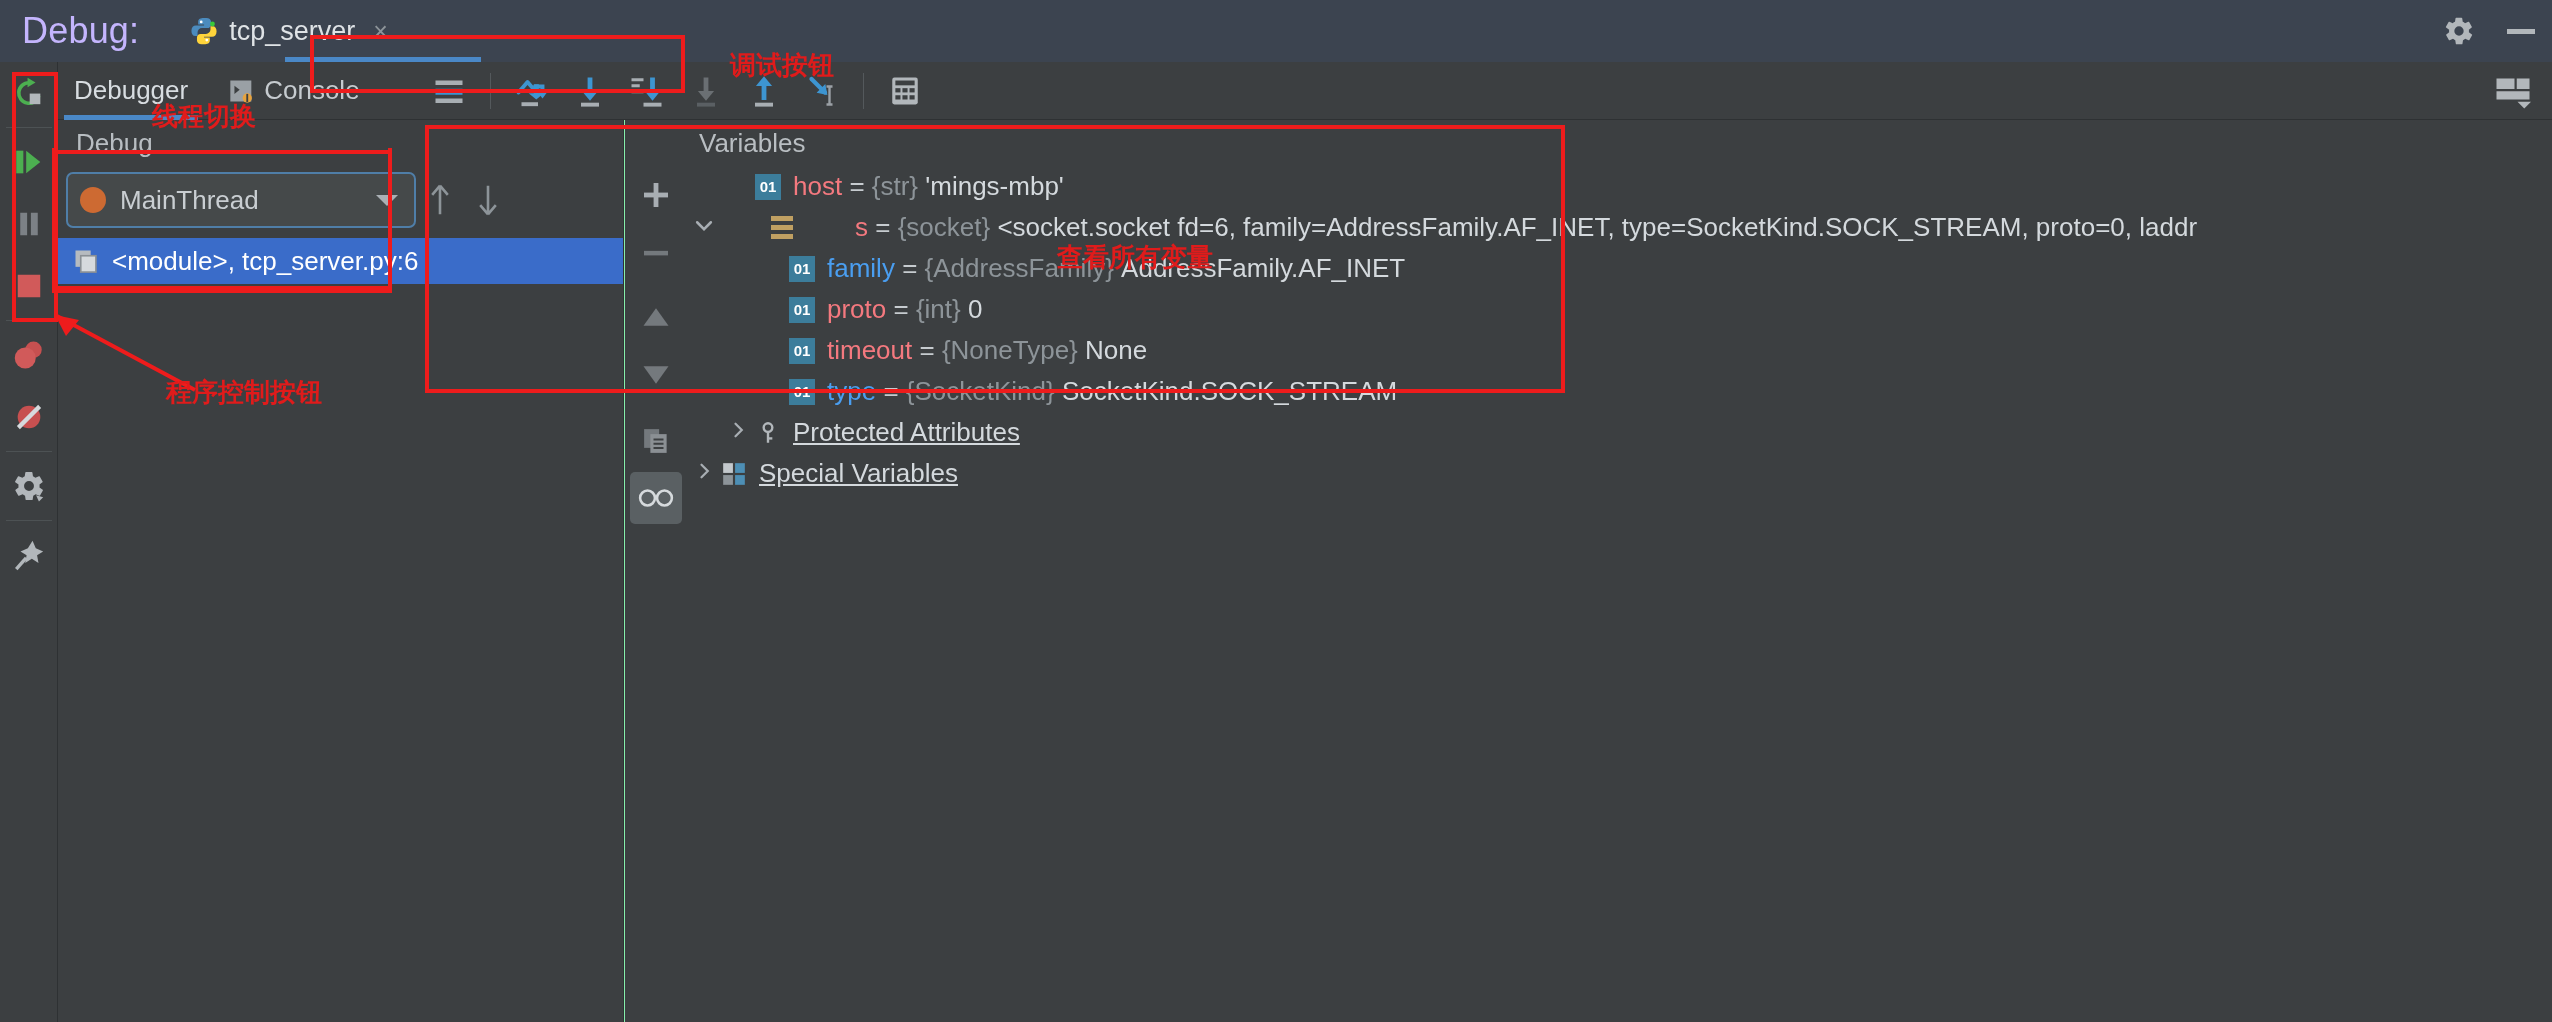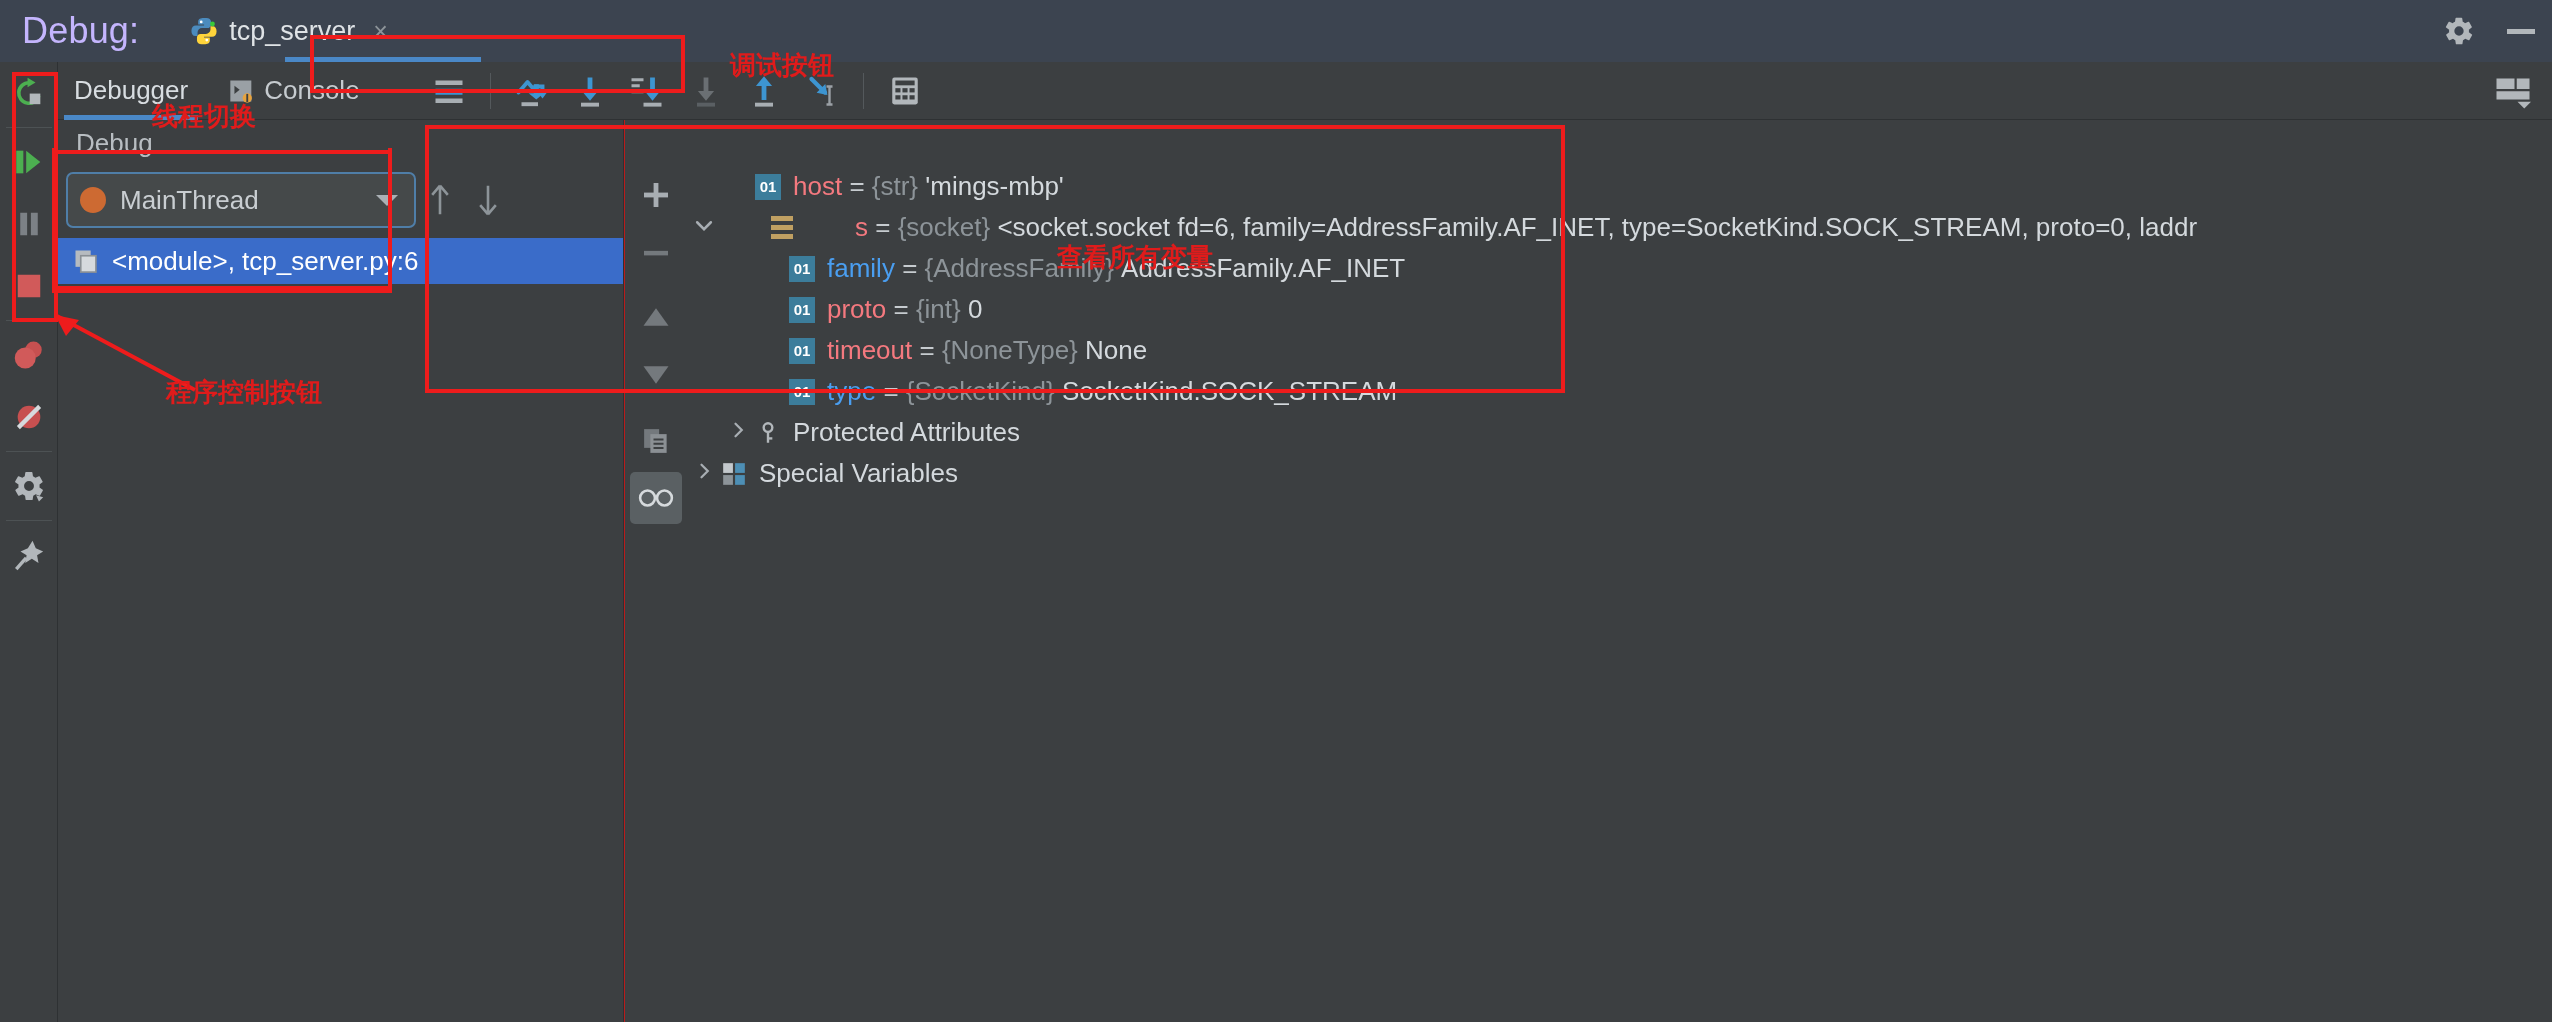--- a/index.html
+++ b/index.html
@@ -41,21 +41,21 @@
     position: absolute; left: 0; top: 62px; width: 58px; height: 960px;
     background: #3c3f41; border-right: 1px solid #2e3133;
   }
   .rail-btn {
     width: 58px; height: 62px; display: flex; align-items: center; justify-content: center;
     position: relative;
   }
   .rail-sep { width: 46px; height: 1px; background: #4d5254; margin: 3px auto; }
 
   
-  .body-area { position: absolute; left: 58px; top: 62px; right: 0; bottom: 0; background: #b91c1c; text-align: right; }
+  .body-area { position: absolute; left: 58px; top: 62px; right: 0; bottom: 0; background: #86efac; text-align: right; }
 
   .tabstrip {
     position: absolute; left: 0; top: 0; height: 58px; right: 0;
     background: #3c3f41; display: flex; align-items: center;
     border-bottom: 1px solid #2e3133;
   }
   .subtab { height: 58px; display: flex; align-items: center; padding: 0 16px; position: relative; }
   .subtab .sub-label { color: #c6cbcf; font-size: 26px; }
   .subtab.active .sub-label { color: #d8dde1; }
   .subtab.active::after {
@@ -116,21 +116,21 @@
     width: 26px; height: 26px; background: #3c7d9b; color: #ffffff;
     font-size: 15px; font-weight: bold; display: flex; align-items: center; justify-content: center;
     flex: 0 0 auto; font-family: "Liberation Sans", sans-serif;
   }
   .vtext { font-size: 26px; margin-left: 12px; }
   .v-name { color: #f4797f; }
   .v-name.blue { color: #4a9ef0; }
   .v-eq { color: #c6cbcf; }
   .v-type { color: #8d9499; }
   .v-val { color: #d4d9dd; }
-  .v-plain { color: #d4d9dd; }
+  .v-plain { color: #d4d9dd; text-decoration: underline; }
 
   
   .coll-icon { width: 26px; height: 26px; flex: 0 0 auto; position: relative; }
   .coll-icon i { position: absolute; left: 2px; width: 22px; height: 5px; background: #c0a062; display: block; }
   .coll-icon i:nth-child(1) { top: 1px; }
   .coll-icon i:nth-child(2) { top: 10px; }
   .coll-icon i:nth-child(3) { top: 19px; }
 
   .key-icon { width: 26px; height: 26px; flex: 0 0 auto; }
   .spec-icon { width: 26px; height: 26px; flex: 0 0 auto; }
@@ -376,20 +376,23 @@
           <svg width="28" height="28" viewBox="0 0 24 24">
             <rect x="3" y="3" width="13" height="14" fill="#b6bbbf"></rect>
             <rect x="7.5" y="7.5" width="13" height="14" fill="#d6dadd" stroke="#8a9095" stroke-width="1.4"></rect>
           </svg>
           <span class="frame-label">&lt;module&gt;, tcp_server.py:6</span>
         </div>
       </div>
     </div>
 
     <div class="vars-pane">
+      <div class="pane-header">
+        <span class="pane-title" style="margin-left:74px;">Variables</span>
+      </div>
 
       <div class="vars-toolcol">
         <div class="vcol-btn">
           <svg width="32" height="32" viewBox="0 0 24 24">
             <rect x="10.2" y="3" width="3.6" height="18" fill="#a8aeb3"></rect>
             <rect x="3" y="10.2" width="18" height="3.6" fill="#a8aeb3"></rect>
           </svg>
         </div>
         <div class="vcol-btn">
           <svg width="32" height="32" viewBox="0 0 24 24">

